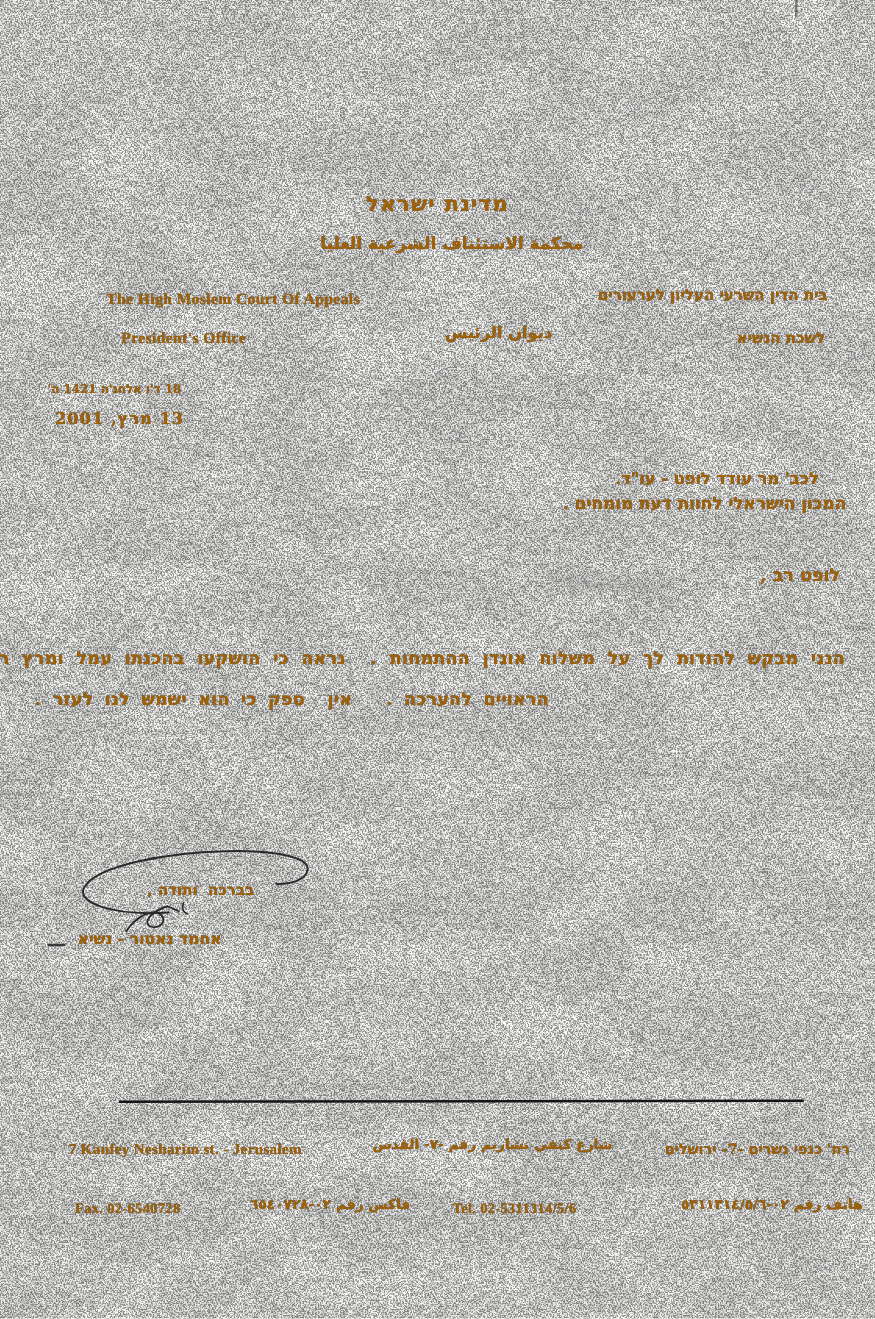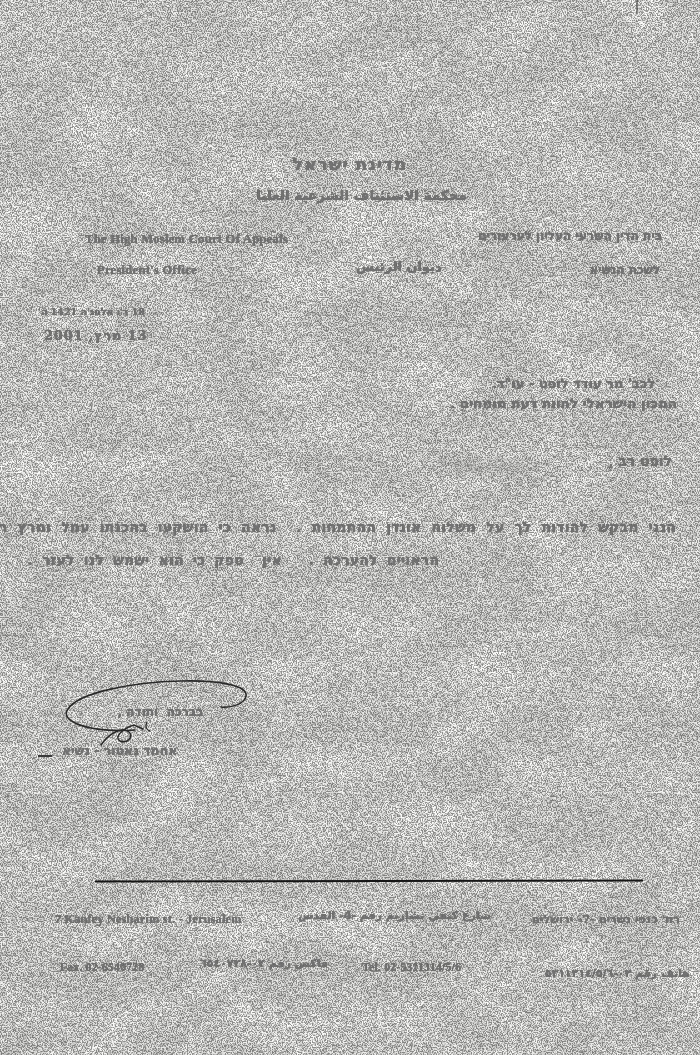--- a/index.html
+++ b/index.html
@@ -1,20 +1,20 @@
 <!DOCTYPE html>
 <html lang="he"><head>
 <meta charset="utf-8">
 <style>
   html,body { margin:0; padding:0; background:#ffffff; }
   body { width:700px; height:1055px; }
   .page {
     position:relative; width:700px; height:1055px;
     background:#fdfdfb; overflow:hidden;
-    color:#737373; font-weight:bold;
+    color:#a16207; font-weight:bold;
   }
   .noise { position:absolute; left:0; top:0; z-index:1; pointer-events:none; }
   .txt {
     position:absolute; z-index:2; white-space:pre;
     text-shadow:0 0 0.7px rgba(28,28,28,0.8);
     line-height:1.15;
   }
   .he { font-family:"DejaVu Serif","DejaVu Sans",serif; direction:rtl; unicode-bidi:plaintext; }
   .ar { font-family:"DejaVu Sans",sans-serif; direction:rtl; unicode-bidi:plaintext; }
   .en { font-family:"Liberation Serif","DejaVu Serif",serif; }
@@ -49,21 +49,21 @@
 
   .sep-line      { position:absolute; z-index:2; left:95px; top:880px; width:548px; height:0;
                    border-top:2px solid #161616; transform:rotate(-0.1deg); }
 
   .f-addr-en     { left:55px;  top:913px; font-size:12px; letter-spacing:0.3px; }
   .f-addr-ar     { left:298px; top:910px; font-size:11px; }
   .f-addr-he     { right:20px; top:913px; font-size:11.5px; }
   .f-fax-en      { left:60px;  top:961px; font-size:11.5px; letter-spacing:0.3px; }
   .f-fax-ar      { left:200px; top:958px; font-size:11px; }
   .f-tel-en      { left:362px; top:961px; font-size:11.5px; letter-spacing:0.3px; }
-  .f-tel-ar      { right:10px; top:958px; font-size:11px;margin-top:10px; }
+  .f-tel-ar      { right:10px; top:958px; font-size:11px; }
 
   .corner-mark   { position:absolute; z-index:1; left:636px; top:0; width:2px; height:14px;
                    background:#444; opacity:0.6; }
 </style>
 </head>
 <body>
 
 <div class="page">
 
   <svg class="noise" width="700" height="1055" aria-hidden="true">
@@ -112,20 +112,20 @@
     <path d="M 100 56 C 52 59, 24 47, 33 35 C 43 19, 96 8, 146 7 C 186 6, 213 12, 211 22 C 210 30, 196 34, 186 33" fill="none" stroke="#2a2a2a" stroke-width="1.6" stroke-linecap="round"></path>
     <path d="M 66 71 C 74 59, 88 52, 94 58 C 99 63, 92 70, 85 67 C 79 64, 86 55, 99 51 L 108 55" fill="none" stroke="#2a2a2a" stroke-width="1.5" stroke-linecap="round"></path>
     <path d="M 112 48 C 110 52, 111 56, 115 57" fill="none" stroke="#2a2a2a" stroke-width="1.3" stroke-linecap="round"></path>
   </svg>
   <div class="txt he closing">בברכה  ותודה ,</div>
   <div class="dash-mark"></div>
   <div class="txt he signer">אחמד נאטור - נשיא</div>
 
   <div class="sep-line"></div>
   <div class="txt en f-addr-en">7 Kanfey Nesharim st. - Jerusalem</div>
-  <div class="txt ar f-addr-ar">شارع كنفي نشاريم رقم -4- القدس</div>
+  <div class="txt ar f-addr-ar">شارع كنفي نشاريم رقم -٧- القدس</div>
   <div class="txt he f-addr-he">רח' כנפי נשרים -7- ירושלים</div>
   <div class="txt en f-fax-en">Fax. 02-6540728</div>
   <div class="txt ar f-fax-ar">فاكس رقم ٠٢-٦٥٤٠٧٢٨</div>
   <div class="txt en f-tel-en">Tel. 02-5311314/5/6</div>
   <div class="txt ar f-tel-ar">هاتف رقم ٠٢-٥٣١١٣١٤/٥/٦</div>
 
 </div>
 
 </body></html>

